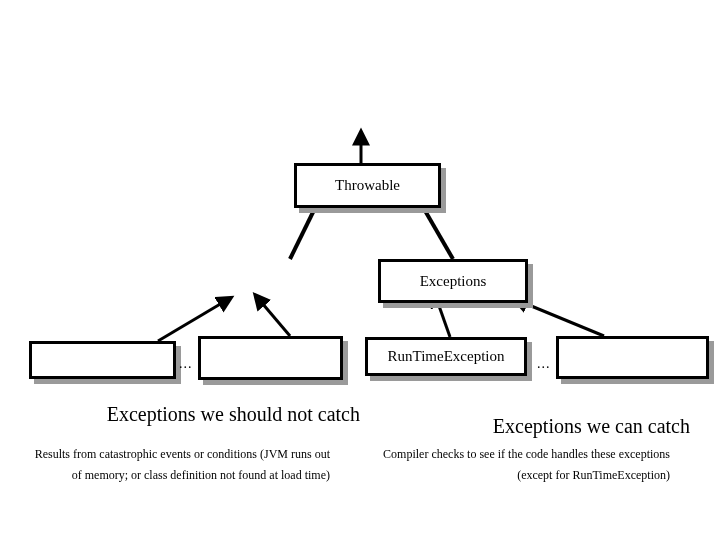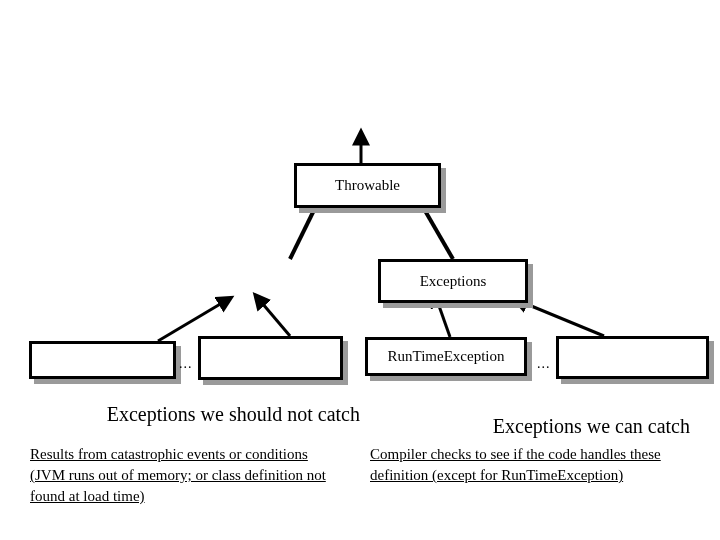--- a/index.html
+++ b/index.html
@@ -73,24 +73,23 @@
   
   .caption-heading {
     position: absolute;
     text-align: right;
     font-size: 20px;
     line-height: 24px;
     white-space: nowrap;
   }
   .caption-body {
     position: absolute;
-    text-align: left;
-    font-size: 15px;
+    text-align: right;
+    font-size: 12px;
     line-height: 21px;
-    text-decoration: underline;
   }
 </style>
 </head>
 <body>
 
 <div id="slide">
 
 
   <svg id="edges" viewBox="0 0 720 540" xmlns="http://www.w3.org/2000/svg">
     <defs>
@@ -143,15 +142,15 @@
   <div class="node empty" style="left:556px; top:336px; width:153px; height:43px;">
     
   </div>
 
   <div class="caption-heading" style="left:15px; top:402px; width:345px;">Exceptions we should not catch</div>
 
   <div class="caption-body" style="left:30px; top:444px; width:300px;">Results from catastrophic events or conditions (JVM runs out of memory; or class definition not found at load time)</div>
 
   <div class="caption-heading" style="left:390px; top:414px; width:300px;">Exceptions we can catch</div>
 
-  <div class="caption-body" style="left:370px; top:444px; width:300px;">Compiler checks to see if the code handles these definition (except for RunTimeException)</div>
+  <div class="caption-body" style="left:370px; top:444px; width:300px;">Compiler checks to see if the code handles these exceptions (except for RunTimeException)</div>
 
 </div>
 
 </body></html>

